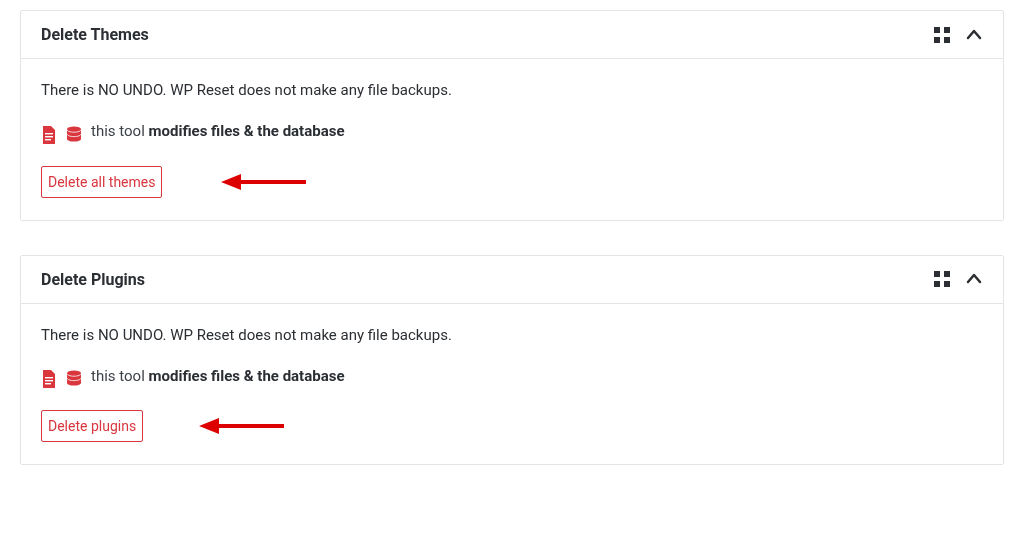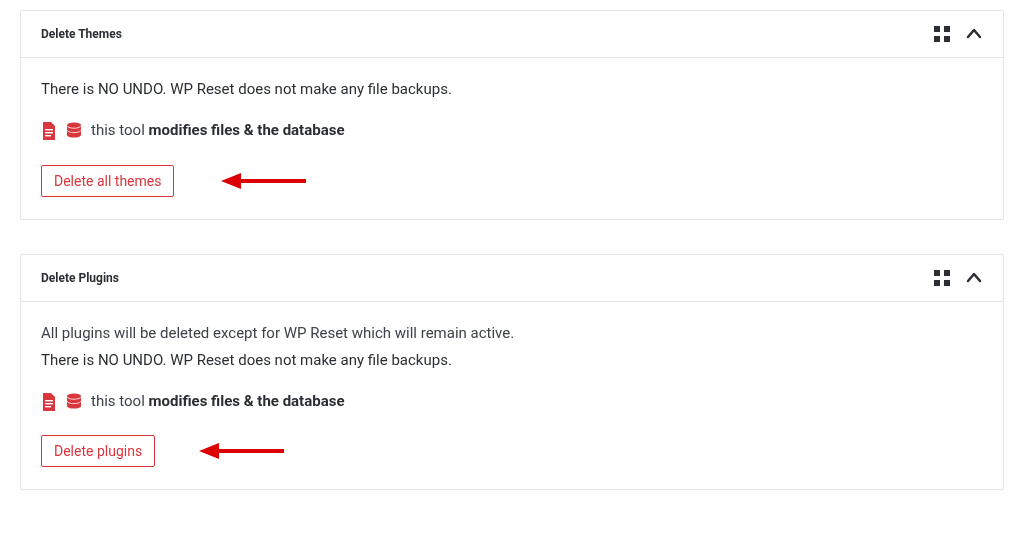--- a/index.html
+++ b/index.html
@@ -22,21 +22,21 @@
     background: #ffffff;
   }
   .card-header {
     display: flex;
     align-items: center;
     justify-content: space-between;
     padding: 14px 20px;
     border-bottom: 1px solid #e3e4e6;
   }
   .card-title {
-    font-size: 12px;
+    font-size: 16px;
     font-weight: 700;
     color: #2b2f33;
   }
   .header-icons {
     display: flex;
     align-items: center;
     gap: 14px;
   }
   .icon-btn {
     display: inline-flex;
@@ -55,41 +55,41 @@
   .desc {
     margin: 0 0 4px 0;
   }
   .warn {
     margin: 0 0 18px 0;
     font-weight: 400;
     color: #2b2f33;
   }
   .mod-row {
     display: flex;
-    align-items: center;
+    align-items: flex-end;
     gap: 8px;
     margin-bottom: 22px;
   }
   .mod-row .red-ico {
     color: #d9363e;
     display: inline-flex;
   }
   .mod-text {
     color: #3d4248;
   }
   .mod-text b {
     font-weight: 700;
     color: #2b2f33;
   }
   .btn {
     display: inline-block;
     border: 1px solid #d9363e;
     color: #d9363e;
     background: #ffffff;
-    padding: 7px 12px;
+    padding: 7px 6px;
     font-size: 14px;
     border-radius: 2px;
     cursor: pointer;
     font-family: inherit;
   }
   .arrow {
     position: absolute;
     height: 20px;
     display: flex;
     align-items: center;
@@ -169,21 +169,20 @@
           </svg>
         </span>
         <span class="icon-btn">
           <svg width="18" height="18" viewBox="0 0 18 18">
             <path d="M3 12 L9 5 L15 12" fill="none" stroke="#2b2f33" stroke-width="2.5" stroke-linecap="round" stroke-linejoin="round"></path>
           </svg>
         </span>
       </div>
     </div>
     <div class="card-body">
-      <p class="desc">All plugins will be deleted except for WP Reset which will remain active.</p>
       <p class="warn">There is NO UNDO. WP Reset does not make any file backups.</p>
       <div class="mod-row">
         <span class="red-ico">
           <svg width="16" height="18" viewBox="0 0 16 18">
             <path d="M2 0 H10 L14 4 V18 H2 Z" fill="#d9363e"></path>
             <rect x="4" y="7" width="8" height="1.4" fill="#ffffff"></rect>
             <rect x="4" y="10" width="8" height="1.4" fill="#ffffff"></rect>
             <rect x="4" y="13" width="6" height="1.4" fill="#ffffff"></rect>
           </svg>
         </span>

